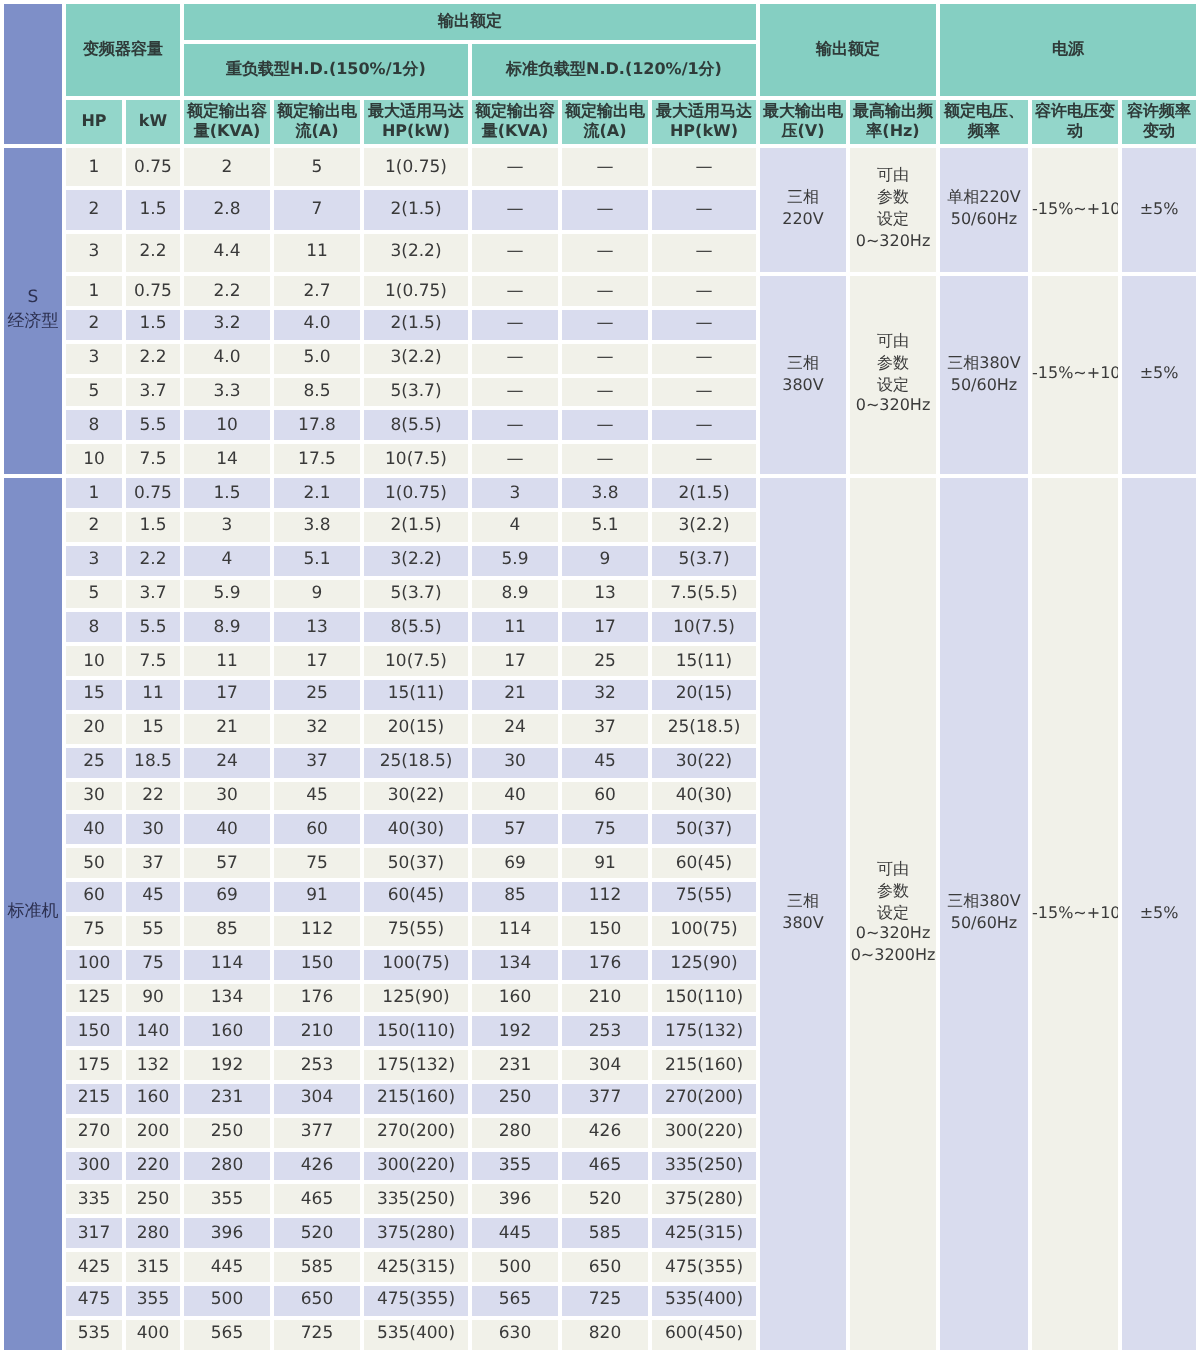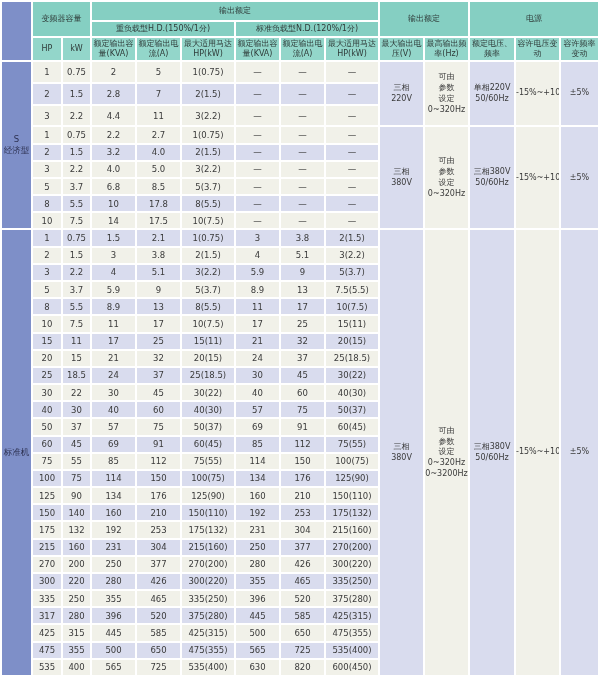--- a/index.html
+++ b/index.html
@@ -11,26 +11,26 @@
   }
   table.spec {
     width:600px; height:677px;
     border-spacing:2px;
     table-layout:fixed;
     background:#ffffff;
   }
   th, td { text-align:center; vertical-align:middle; overflow:hidden; }
   thead th {
     background:var(--teal,#85cfc2);
-    font-size:8px; font-weight:normal; color:#2f3b39;
+    font-size:8px; font-weight:bold; color:#2f3b39;
     line-height:1.2; padding:0 1px;
   }
   thead tr.h3 th { background:var(--teal-light,#93d6ca); }
   tr.h1 { height:18px; }
-  tr.h2 { height:14px; }
+  tr.h2 { height:26px; }
   tr.h3 { height:22px;margin-top:20px; }
   td.corner, td.cat { background:var(--blue,#7e8fc8); }
   td.cat { color:#2c3050; font-size:8.5px; font-weight:normal; line-height:1.35; }
   td.data { font-size:8.5px; color:#3a3a3a; }
   td.cream { background:var(--cream,#f1f1e9); }
   td.lav { background:var(--lavender,#d9dcee); }
   td.merged { font-size:8px; color:#3a3a3a; line-height:1.35; white-space:nowrap; }
 </style>
 </head>
 <body>
@@ -148,21 +148,21 @@
         <td class="data cream">4.0</td>
         <td class="data cream">5.0</td>
         <td class="data cream">3(2.2)</td>
         <td class="data cream">—</td>
         <td class="data cream">—</td>
         <td class="data cream">—</td>
       </tr>
       <tr>
         <td class="data cream">5</td>
         <td class="data cream">3.7</td>
-        <td class="data cream">6.8</td>
+        <td class="data cream">3.3</td>
         <td class="data cream">8.5</td>
         <td class="data cream">5(3.7)</td>
         <td class="data cream">—</td>
         <td class="data cream">—</td>
         <td class="data cream">—</td>
       </tr>
       <tr>
         <td class="data lav">8</td>
         <td class="data lav">5.5</td>
         <td class="data lav">10</td>

